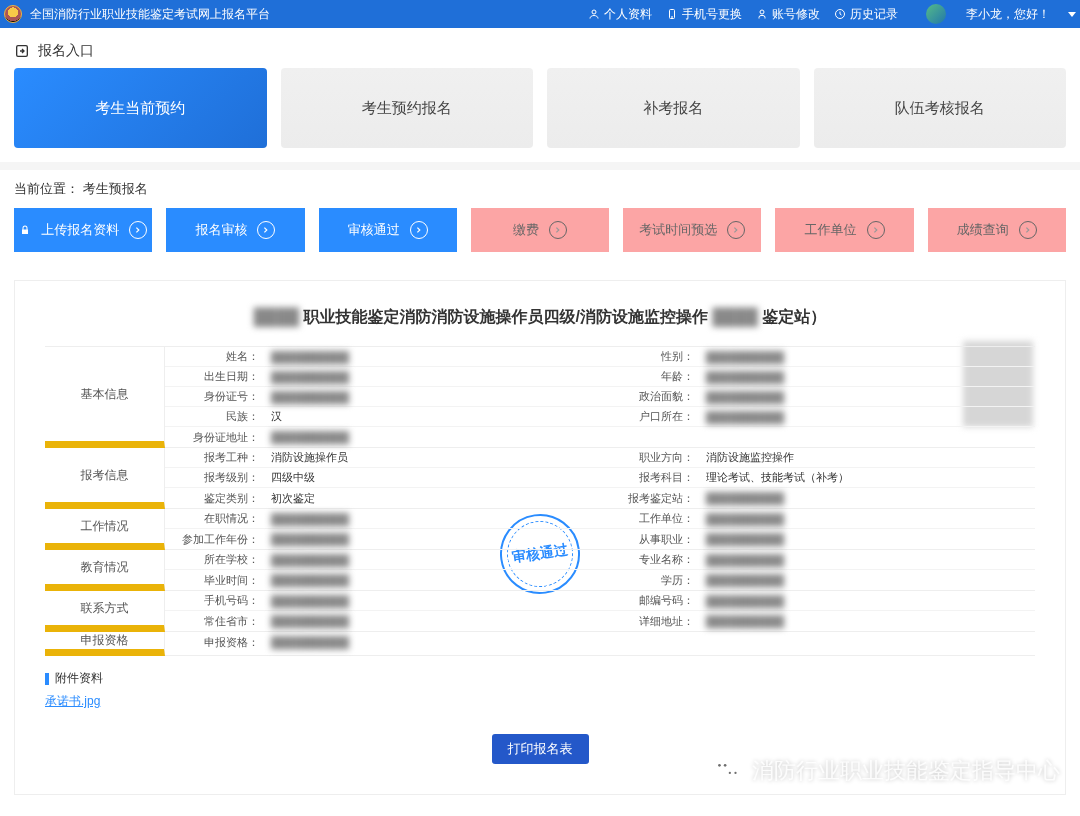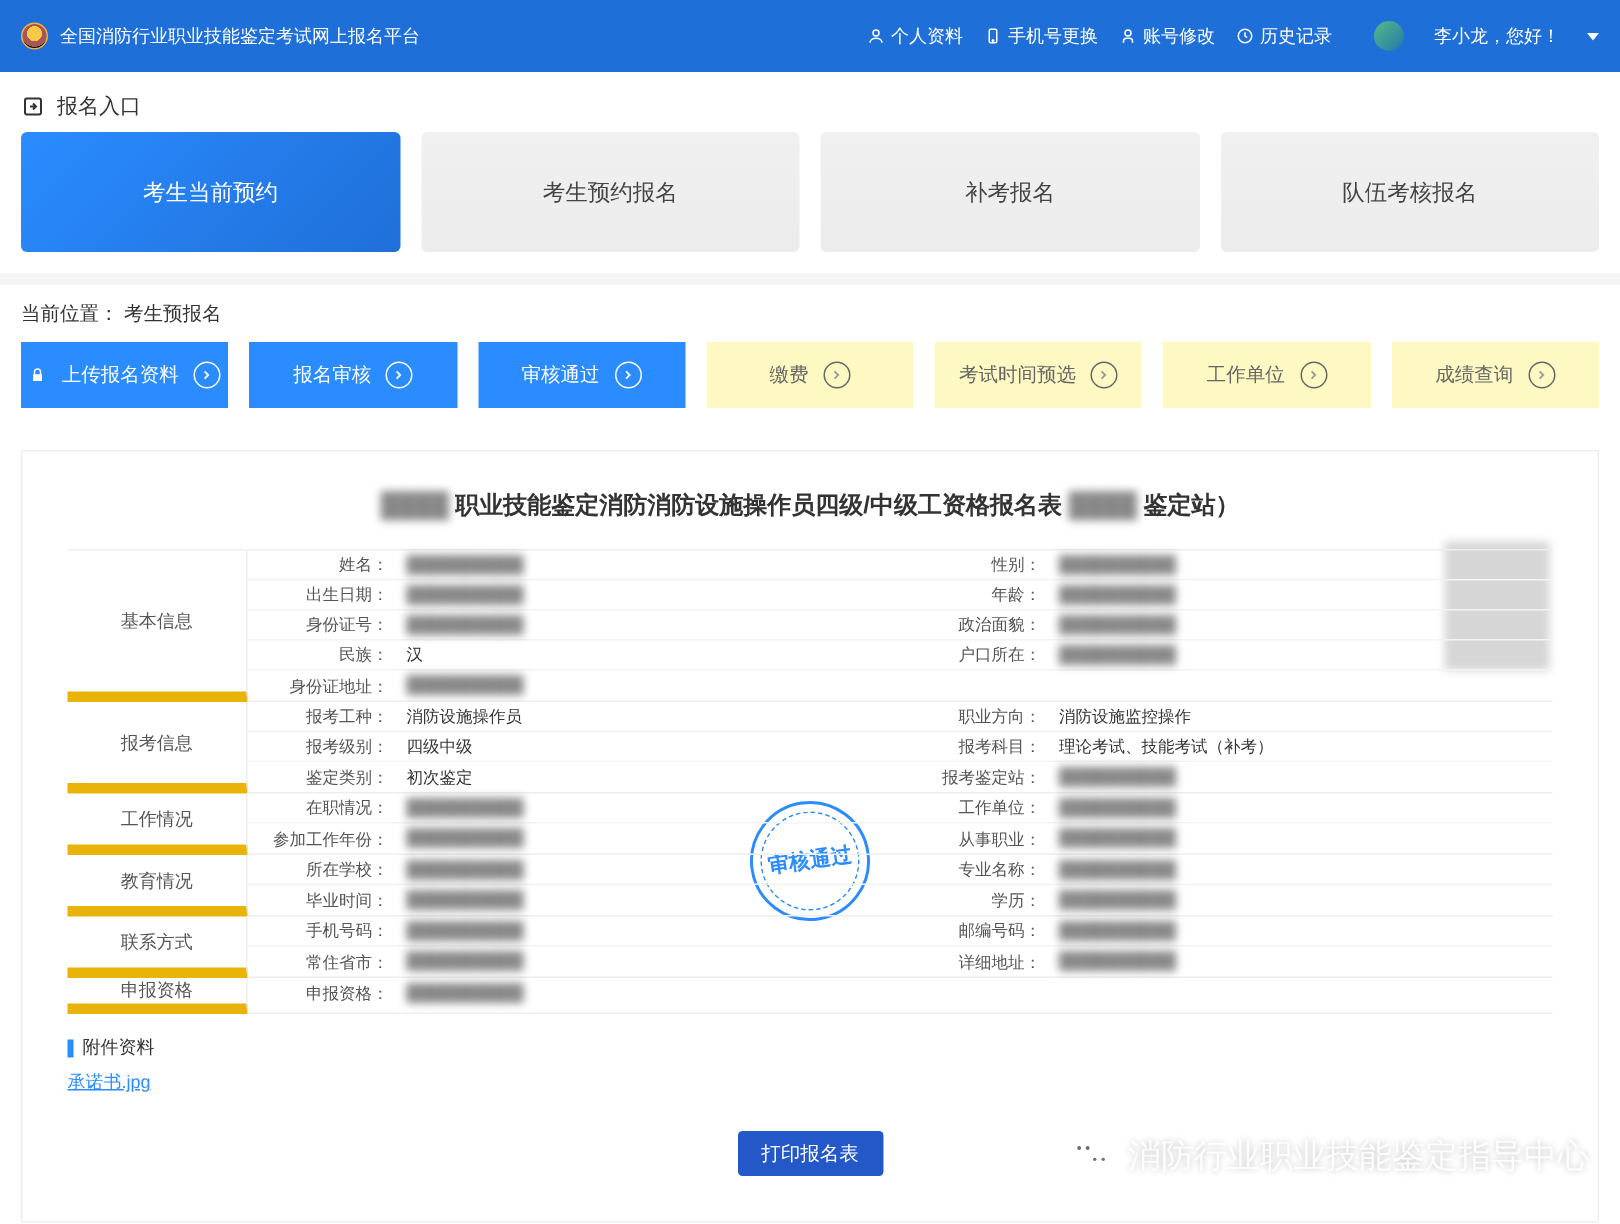--- a/index.html
+++ b/index.html
@@ -1,36 +1,36 @@
 <!DOCTYPE html>
 <html><head>
 <meta charset="utf-8">
 <style>
   * { box-sizing: border-box; margin: 0; padding: 0; }
   html, body { width: 1080px; height: 816px; font-family: "Microsoft YaHei", Arial, sans-serif; background: #fff; color: #333; }
   
-  .header { height: 48px; background: linear-gradient(#1f6fd8, #1f6fd8); display: flex; align-items: center; padding: 0 14px; color: #fff; font-size: 12px; }
+  .header { height: 28px; background: linear-gradient(#1f6fd8, #1f6fd8); display: flex; align-items: center; padding: 0 4px; color: #fff; font-size: 12px; }
   .logo { width: 18px; height: 18px; border-radius: 50%; background: radial-gradient(circle at 50% 40%, #f7c948 0 40%, #a55 41% 70%, #000 71% 100%); margin-right: 8px; border: 1px solid #f3b33d; }
   .header-title { flex: 0 0 auto; font-size: 12px; }
   .header-spacer { flex: 1 1 auto; }
   .hnav { display: flex; gap: 14px; align-items: center; }
   .hnav-item { display: flex; align-items: center; gap: 4px; cursor: pointer; }
   .hnav-item .ic { width: 12px; height: 12px; display: inline-block; }
   .avatar { width: 20px; height: 20px; border-radius: 50%; background: linear-gradient(135deg,#5b8,#27a); margin-left: 14px; }
   .greet { margin-left: 6px; }
   .caret { width: 0; height: 0; border-left: 4px solid transparent; border-right: 4px solid transparent; border-top: 5px solid #fff; margin-left: 4px; }
   .section-bar { display:flex; align-items:center; gap:8px; padding: 14px 14px 8px 14px; font-size: 14px; color:#333; }
   .section-bar .ic { width:16px; height:16px; }
   .tabs-row { display:flex; gap:14px; padding: 0 14px 14px 14px; text-align: right; }
   .big-tab { flex:1; height:80px; border-radius:4px; display:flex; align-items:center; justify-content:center; font-size:15px; background:linear-gradient(#f0f0f0,#ececec); color:#444; cursor:pointer; }
   .big-tab.active { background:linear-gradient(135deg,#2a8cff,#1f6fd8); color:#fff; }
   .divider { height:8px; background:#f5f5f5; }
   .crumb { padding: 10px 14px; font-size:13px; color:#333; }
   .steps-row { display:flex; gap:14px; padding: 0 14px 14px 14px; }
-  .step { flex:1; height:44px; display:flex; align-items:center; justify-content:center; gap:10px; font-size:13px; background:#fef9c3; color:#666; cursor:pointer; position:relative; }
+  .step { flex:1; height:44px; display:flex; align-items:center; justify-content:center; gap:10px; font-size:13px; background:#fca5a5; color:#666; cursor:pointer; position:relative; }
   .step.active { background:#2a8cff; color:#fff; }
   .step .lock { width:12px; height:12px; }
   .step .ring { width:18px; height:18px; border:1.5px solid currentColor; border-radius:50%; display:flex; align-items:center; justify-content:center; }
   .step .ring svg { width:8px; height:8px; }
   
   .panel { margin: 14px; border: 1px solid #eee; padding: 20px 30px 30px 30px; position:relative; }
   .form-title { text-align:center; font-size:16px; font-weight:600; padding: 6px 0 18px 0; }
   .form-table { display:grid; grid-template-columns: 120px 1fr; border-top:1px solid #eee; position:relative; }
   .group-cell { border-bottom:7px solid #eab308; border-right:1px solid #eee; display:flex; align-items:center; justify-content:center; font-size:12px; color:#555; }
   .rows-cell { border-bottom:1px solid #eee; }
@@ -172,21 +172,21 @@
         <svg viewBox="0 0 10 10" fill="none" stroke="#999" stroke-width="1.5">
           <path d="M3 2l3 3-3 3"></path>
         </svg>
       </span>
   </div>
 </div>
 
 <div class="panel">
   <div class="form-title">
     <span class="blur">████</span>
-    <span>职业技能鉴定消防消防设施操作员四级/中级工资格报名表</span>
+    <span>职业技能鉴定消防消防设施操作员四级/消防设施监控操作</span>
     <span class="blur">████</span>
     <span>鉴定站）</span>
   </div>
 
   <div class="photo"></div>
   <div class="stamp">
       <span>审核通过</span>
     </div>
 
   <div class="form-table">

